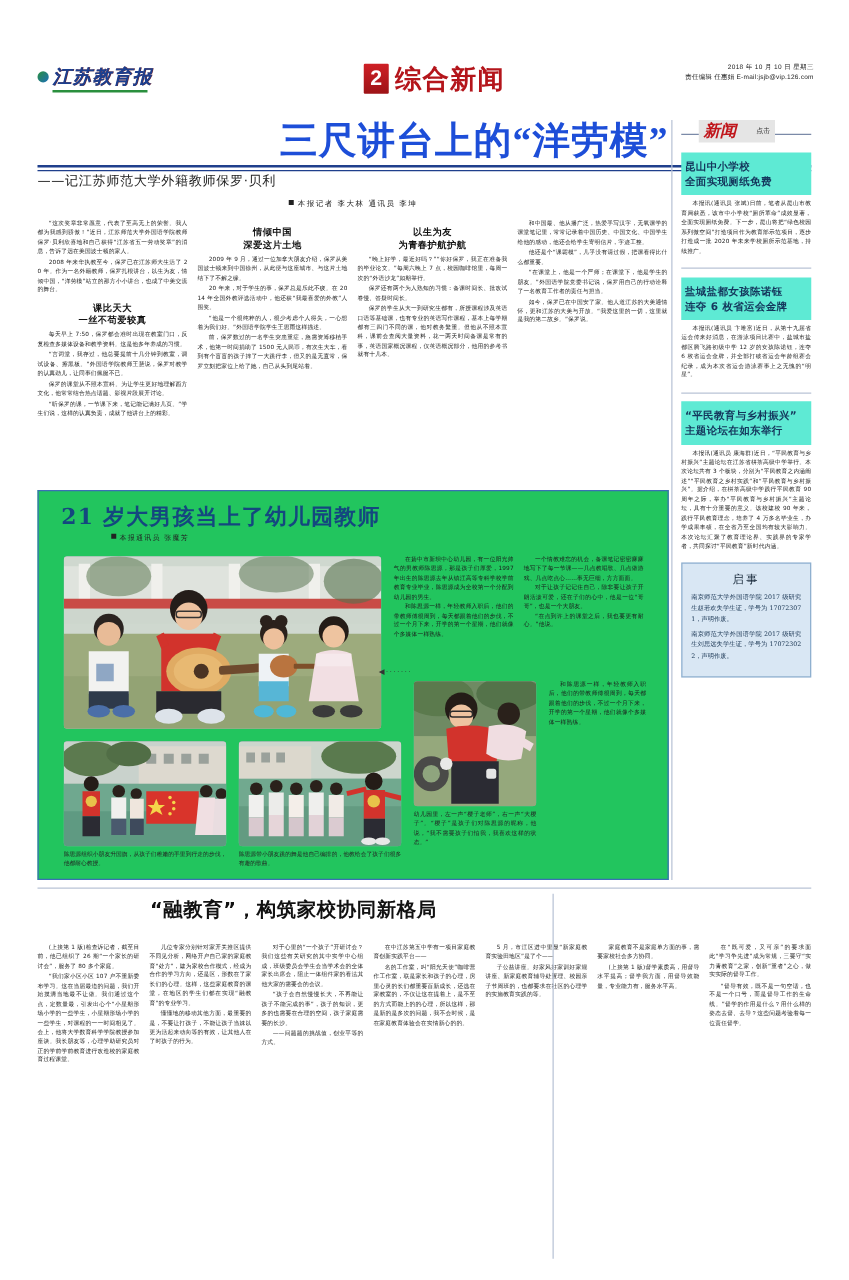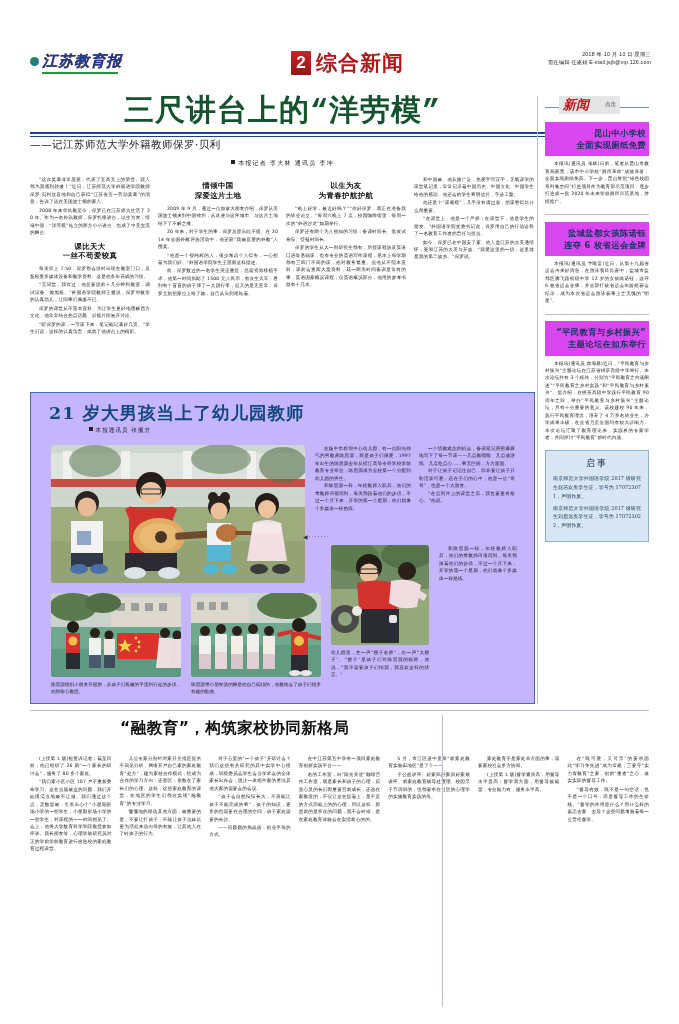--- a/index.html
+++ b/index.html
@@ -50,23 +50,23 @@
 
   .mh-rule{position:absolute;left:30px;top:86px;width:619px;height:2px;background:#1f3f8c;}
   .mh-rule2{position:absolute;left:30px;top:89.5px;width:619px;height:0.6px;background:#1f3f8c;}
 
   
   .vrule{position:absolute;width:0.6px;background:#b9c3d6;}
 
   
   .lead{position:absolute;left:30px;top:96px;width:505px;}
   .lead h1{
-    margin:0;text-align:center;
-    font-family:Liberation Mono, monospace;
-    font-size:30px;font-weight:700;letter-spacing:1px;color:#14532d;
+    margin:0;text-align:right;
+    font-family:Liberation Serif, serif;
+    font-size:30px;font-weight:700;letter-spacing:1px;color:#1d4ed8;
     line-height:1.1;
   }
   .lead .sub{
     margin-top:9px;text-align:left;
     font-family:"DejaVu Sans",sans-serif;
     font-size:10.5px;color:#222;letter-spacing:.5px;
   }
   .lead .byline{
     margin-top:7px;text-align:center;
     font-family:"DejaVu Sans",sans-serif;
@@ -109,25 +109,25 @@
   .sb-head .lbl .big{
     font-family:"DejaVu Serif",serif;font-style:italic;font-weight:700;
     font-size:13px;color:#c0151b;letter-spacing:0px;
   }
   .sb-head .lbl .sm{
     font-family:"DejaVu Sans",sans-serif;font-size:5.5px;color:#333;
     padding-bottom:2px;
   }
   .sb-item{margin-bottom:9px;}
   .sb-title{
-    background:#d946ef;
+    background:#5eead4;
     color:#14365c;
     font-family:"DejaVu Sans",sans-serif;
     font-size:8.4px;font-weight:700;
-    text-align:right;
+    text-align:left;
     padding:5px 3px;
     line-height:1.45;
     letter-spacing:.3px;
   }
   .sb-body{
     margin-top:4px;
     font-family:"DejaVu Sans",sans-serif;
     font-size:4.6px;line-height:1.62;color:#1a1a1a;
     text-align:justify;word-break:break-all;letter-spacing:.15px;
   }
@@ -144,21 +144,21 @@
   }
   .notice .nb{
     font-family:"DejaVu Serif",serif;
     font-size:5px;line-height:1.75;color:#15314f;
     text-align:justify;word-break:break-all;
   }
   .notice .nb p{margin:0 0 3px 0;}
 
   
   .feature{position:absolute;left:30px;top:392px;width:505px;height:312px;
-    border:1.5px solid #3b6fb5;background:#c4b5fd;box-sizing:border-box;}
+    border:1.5px solid #3b6fb5;background:#22c55e;box-sizing:border-box;}
   .feature h2{
     margin:0;position:absolute;left:18px;top:8px;
     font-family:"DejaVu Serif",serif;
     font-size:17.5px;font-weight:700;color:#14477f;letter-spacing:1px;
   }
   .feature .fbyline{
     position:absolute;left:58px;top:34px;
     font-family:"DejaVu Sans",sans-serif;font-size:5.6px;color:#222;letter-spacing:1px;
   }
   .feature .fbyline .sq{display:inline-block;width:3.6px;height:3.6px;background:#222;margin-right:3px;vertical-align:1px;}

